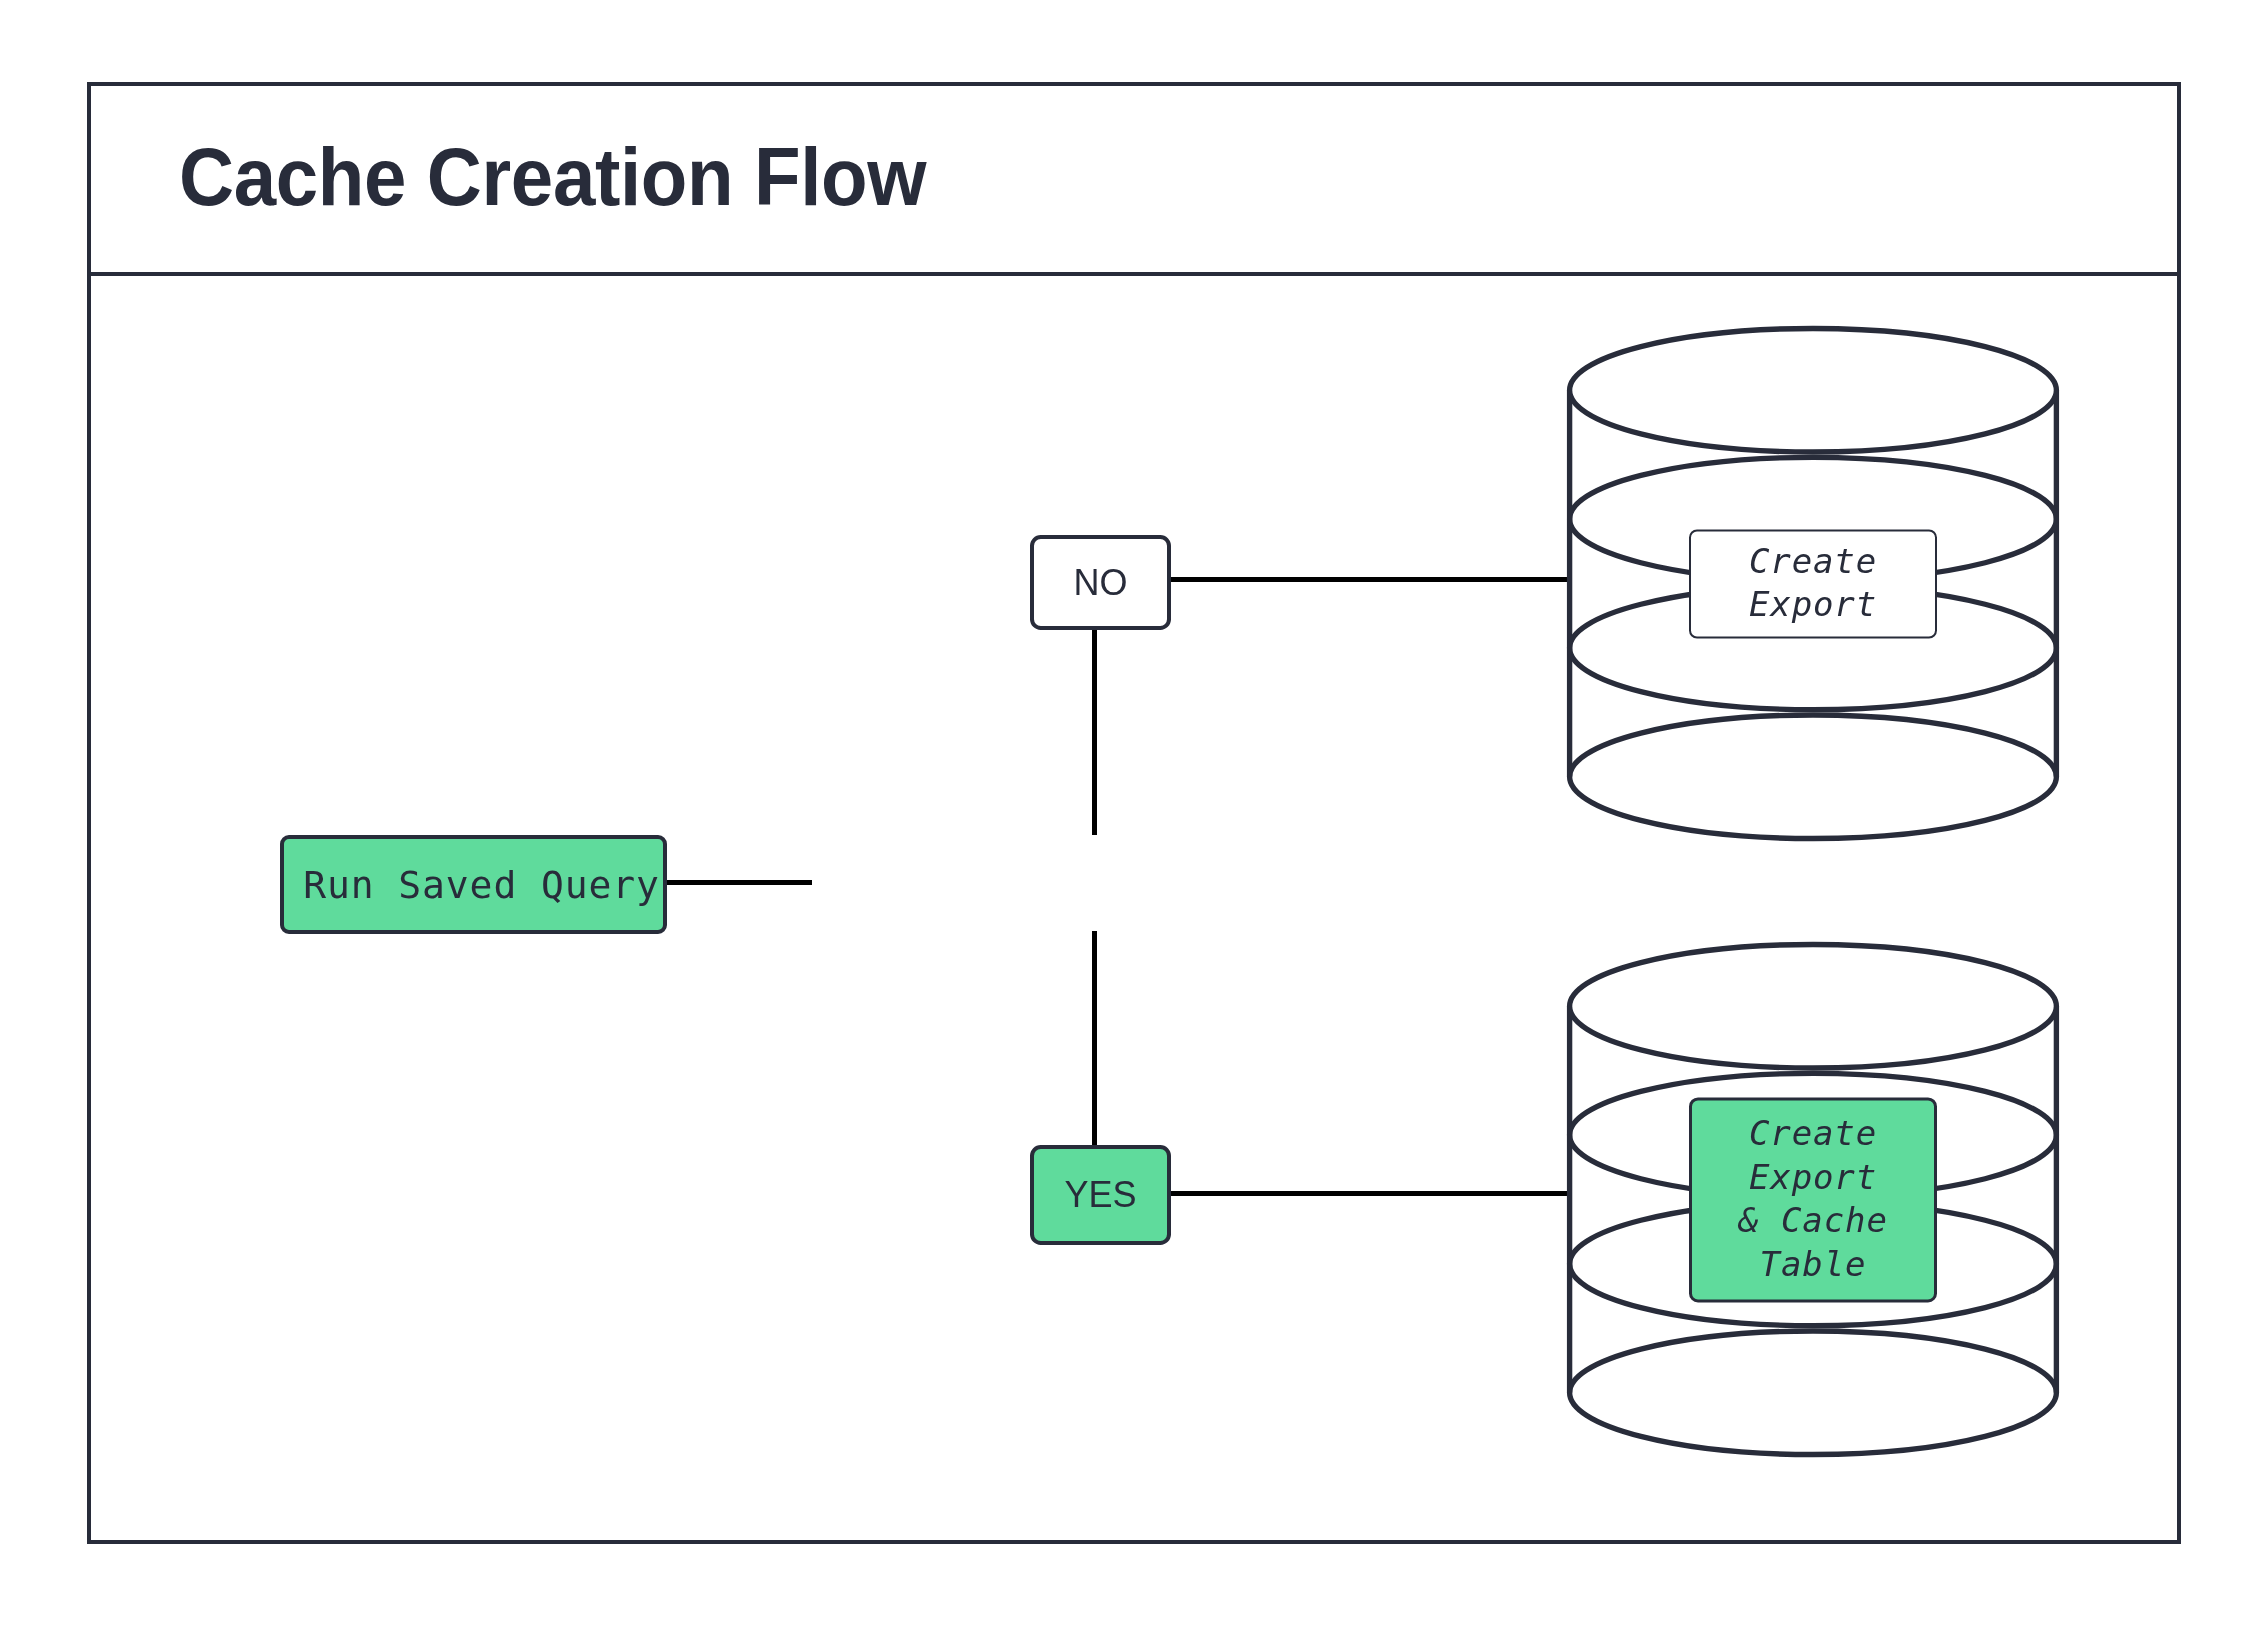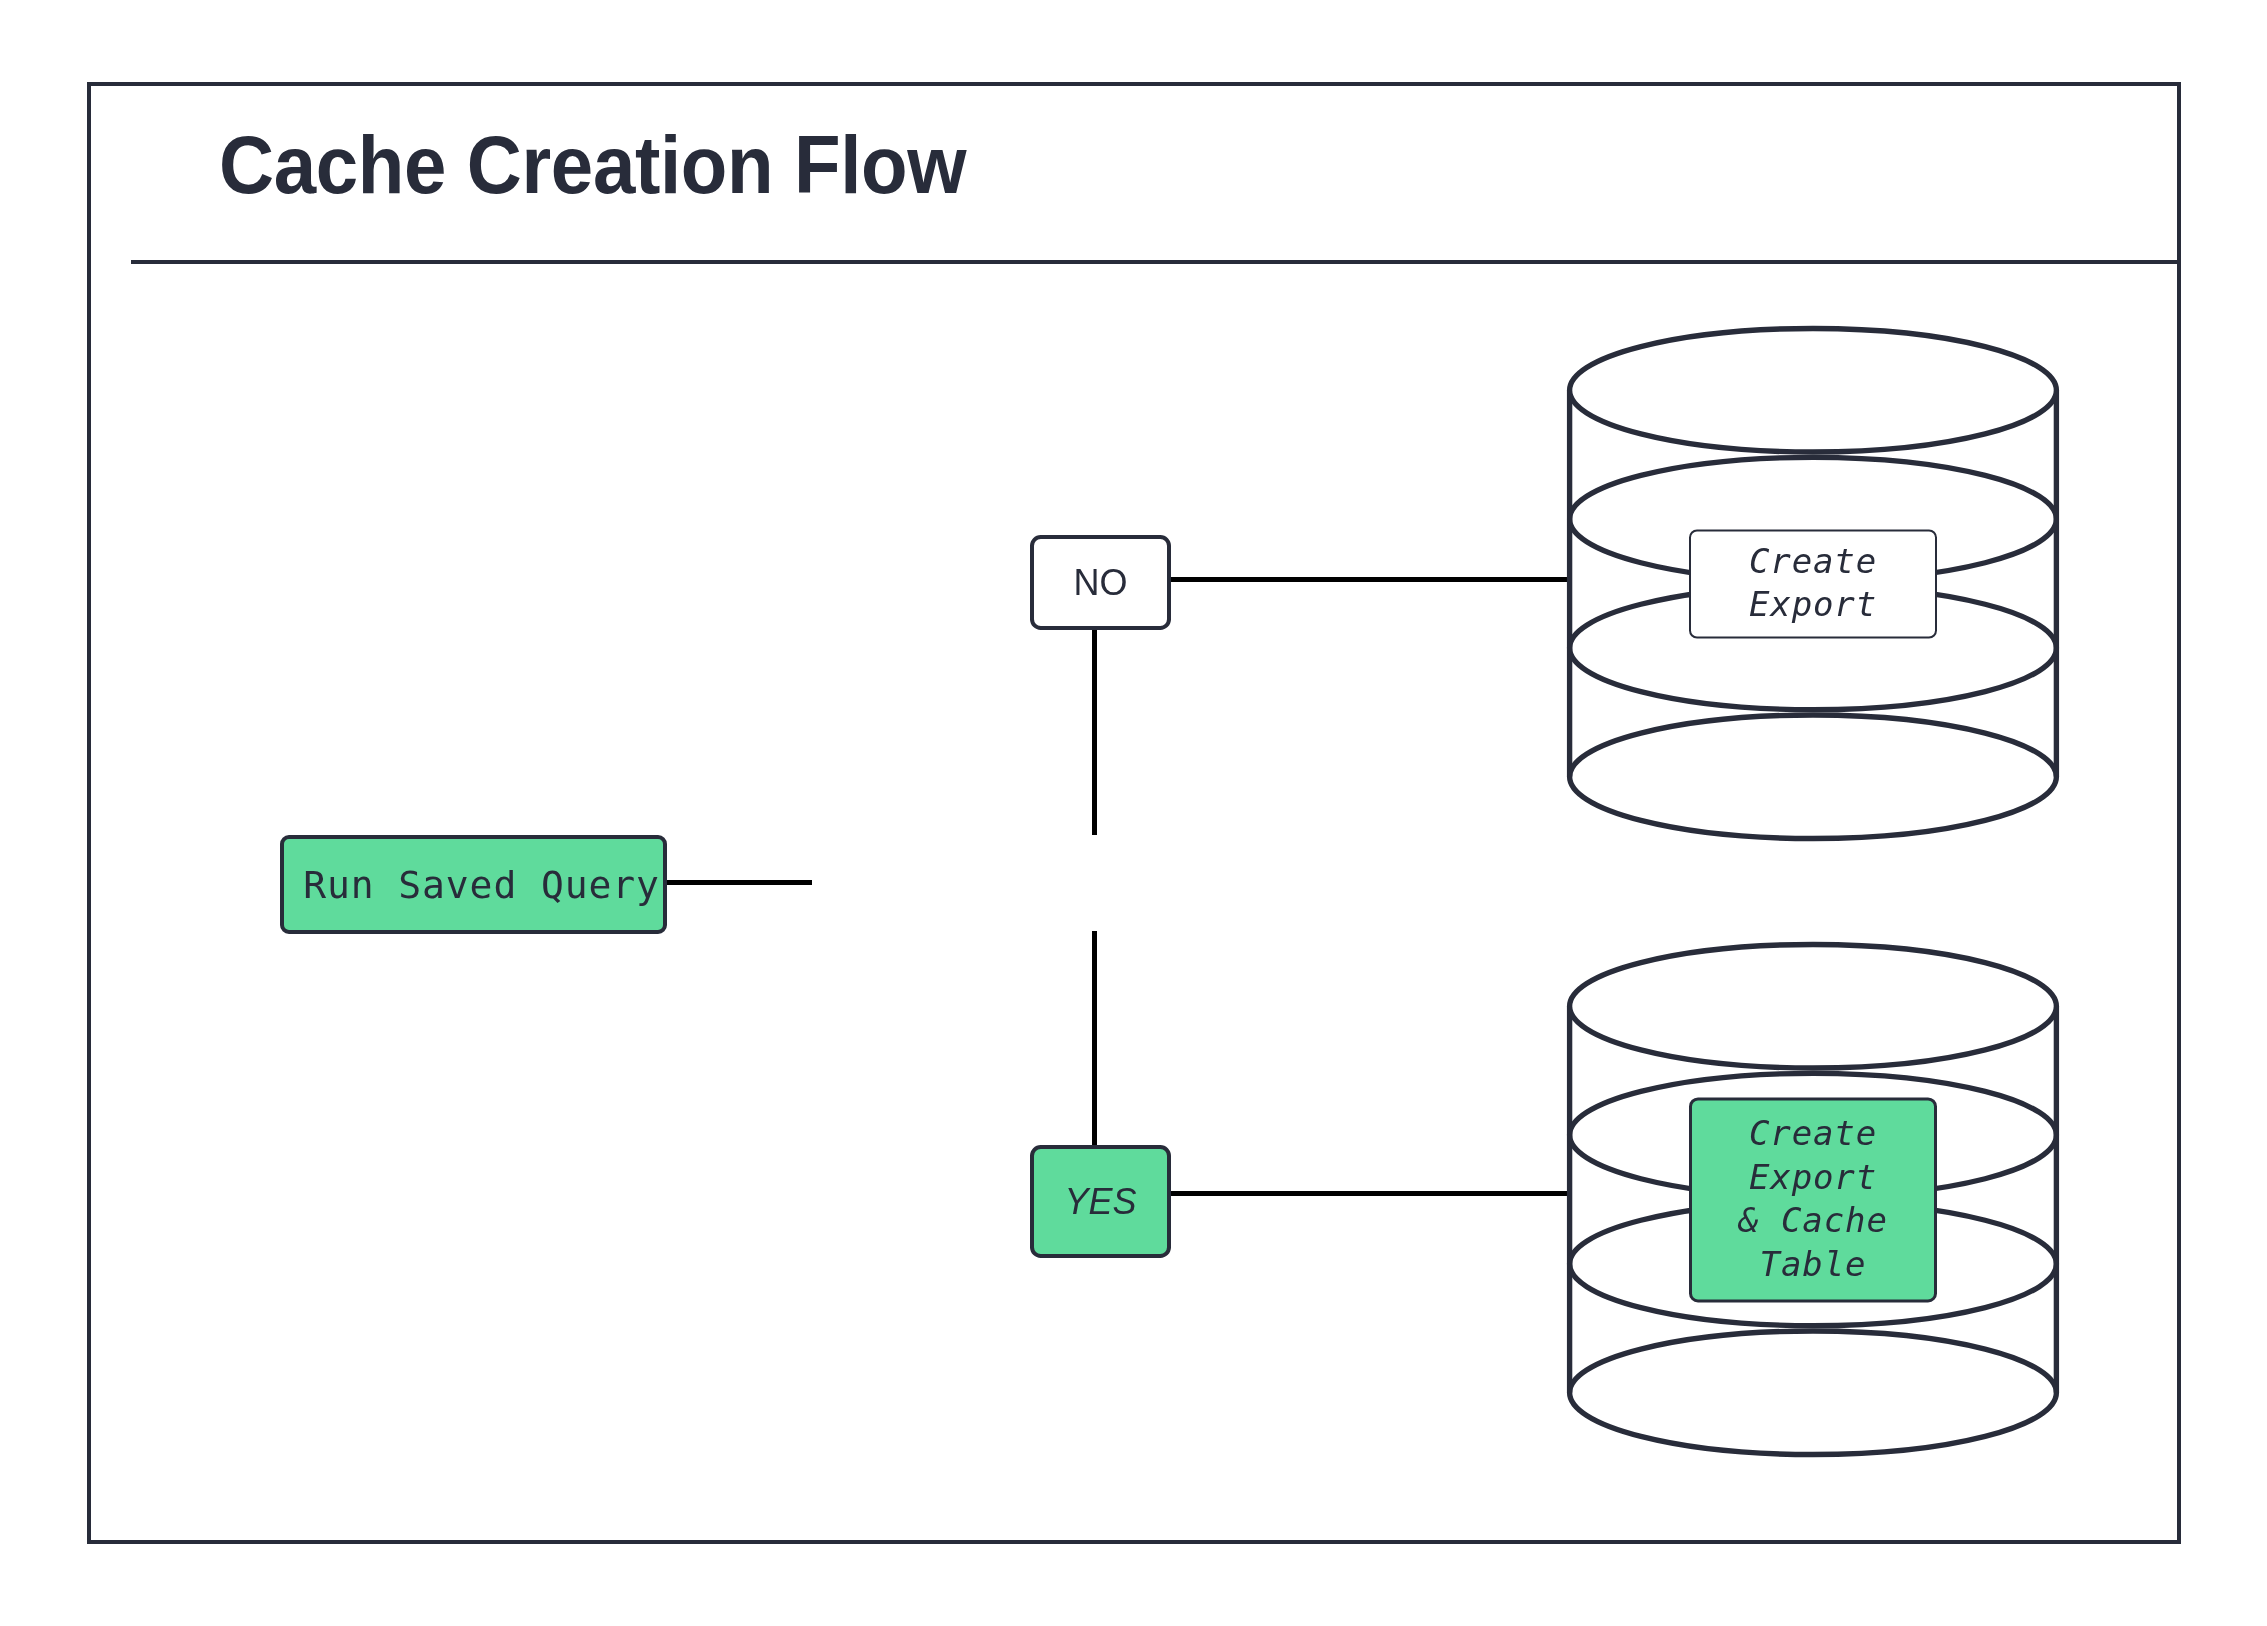--- a/index.html
+++ b/index.html
@@ -27,26 +27,25 @@
     top: 82px;
     width: 2094px;
     height: 1462px;
     border: 4.5px solid #282c3a;
     box-sizing: border-box;
     background: #ffffff;
   }
   .frame-header {
     position: absolute;
     left: 0;
-    top: 0;
+    top: 12px;
     right: 0;
     height: 178px;
     border-bottom: 4.5px solid #282c3a;
     box-sizing: border-box;
-    margin-left: 40px;
   }
   .title {
     position: absolute;
     left: 88px;
     top: 32px;
     font-family: "Liberation Sans Narrow", "Liberation Sans", sans-serif;
     font-weight: bold;
     font-size: 82px;
     letter-spacing: -0.4px;
     color: #282c3a;
@@ -118,26 +117,25 @@
     left: 1030px;
     top: 535px;
     width: 141px;
     height: 95px;
     font-size: 36px;
   }
   #yes-node {
     left: 1030px;
     top: 1145px;
     width: 141px;
-    height: 113px;
+    height: 100px;
     font-size: 36px;
     background: #5fdb9c;
     color: #282c3a;
     border-radius: 10.7px;
-    font-style: italic;
   }
 
   
   .db {
     position: absolute;
     width: 496px;
     height: 519px;
   }
   .db svg {
     position: absolute;

